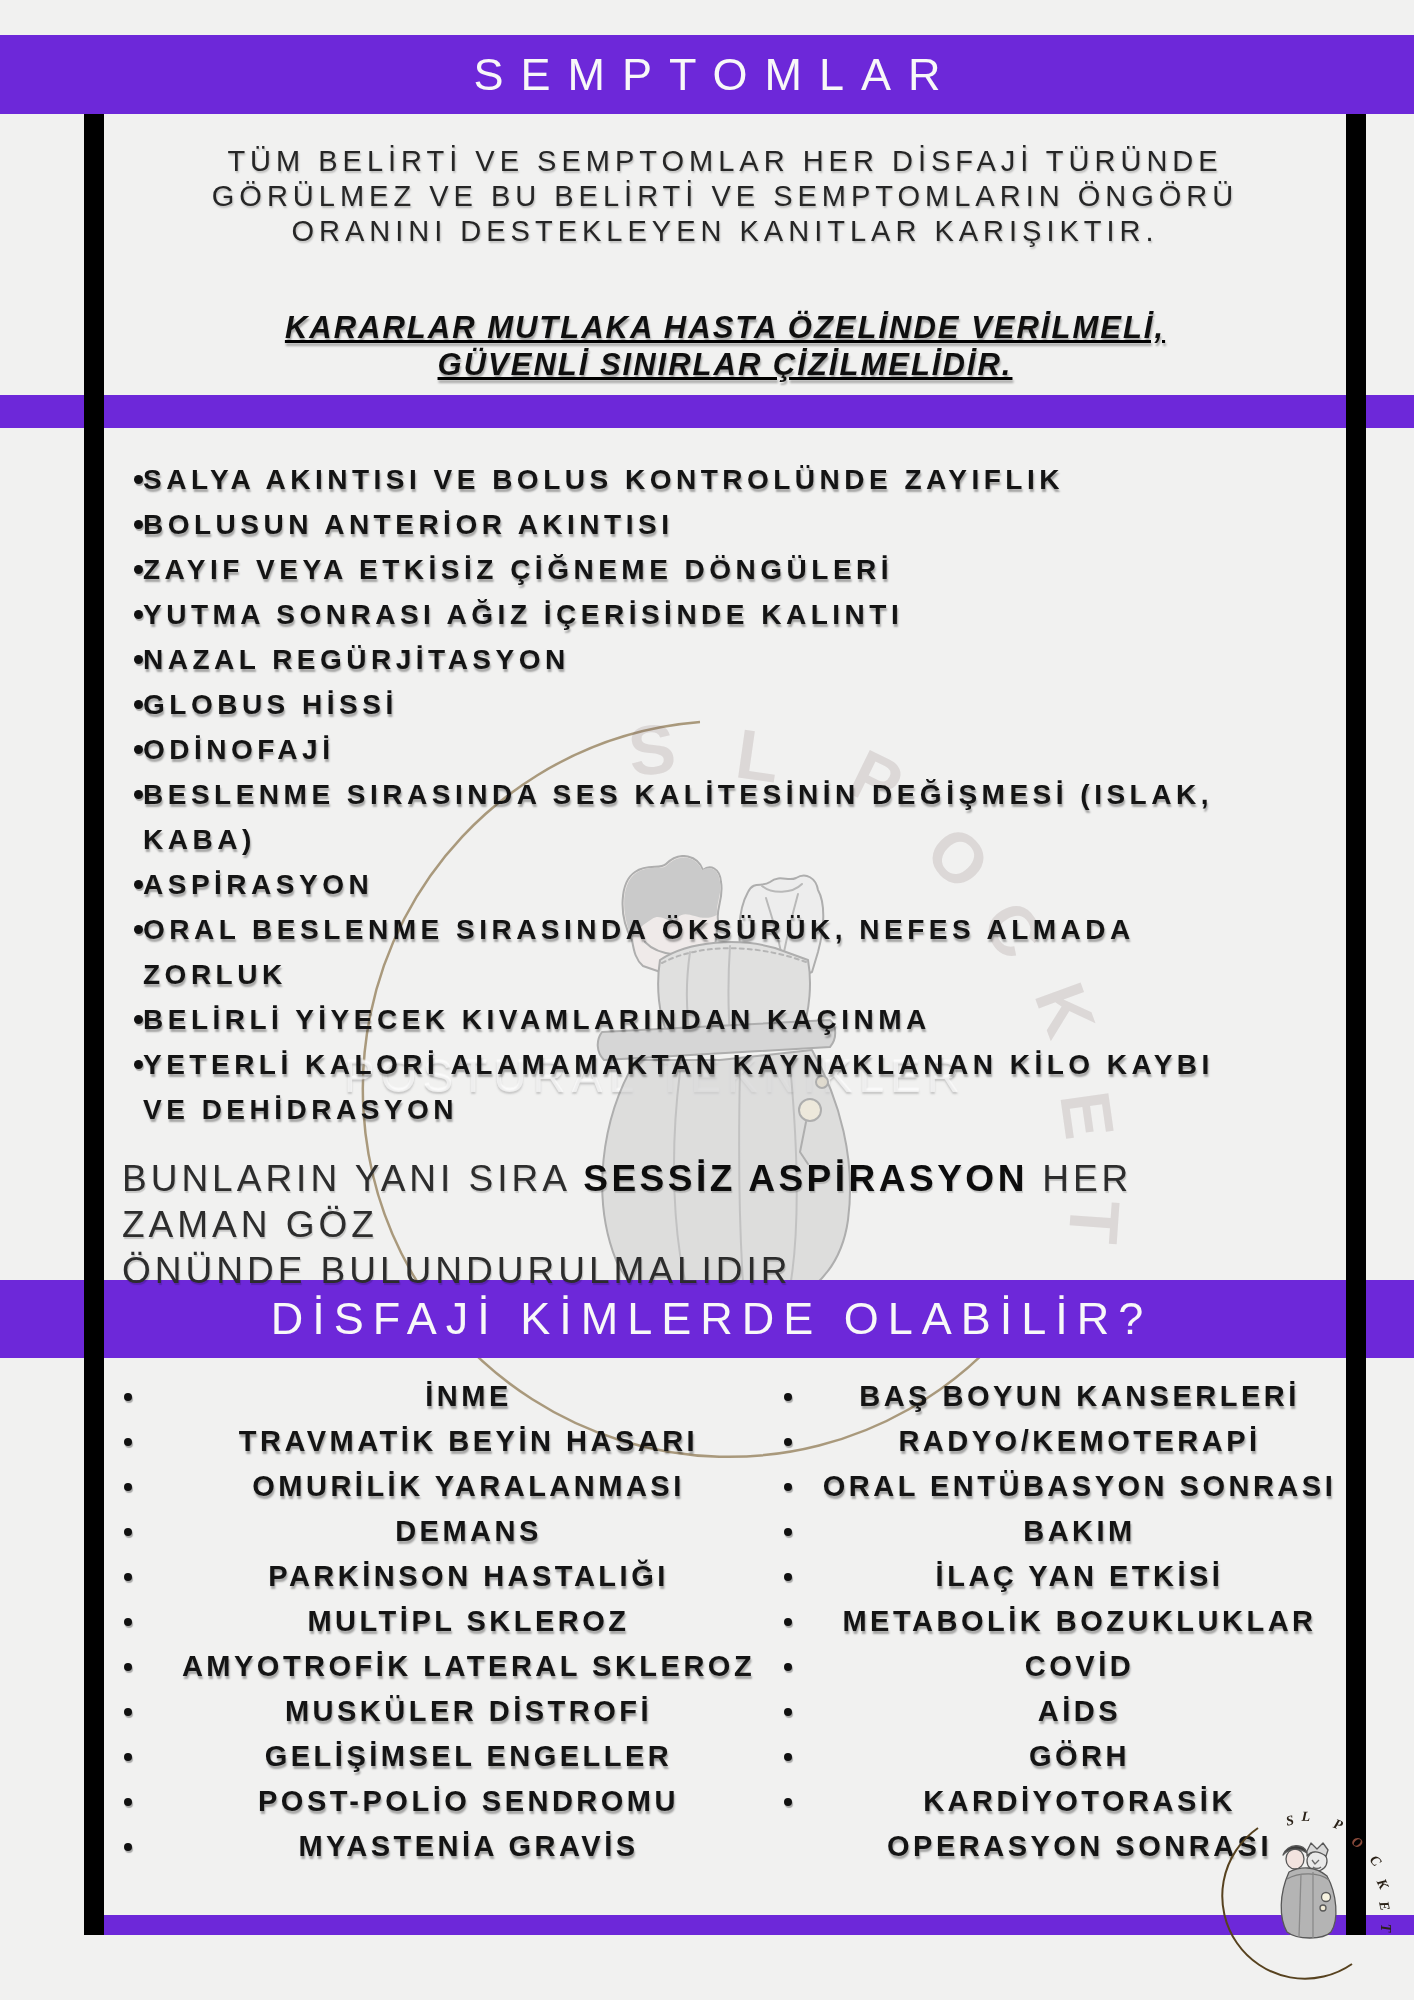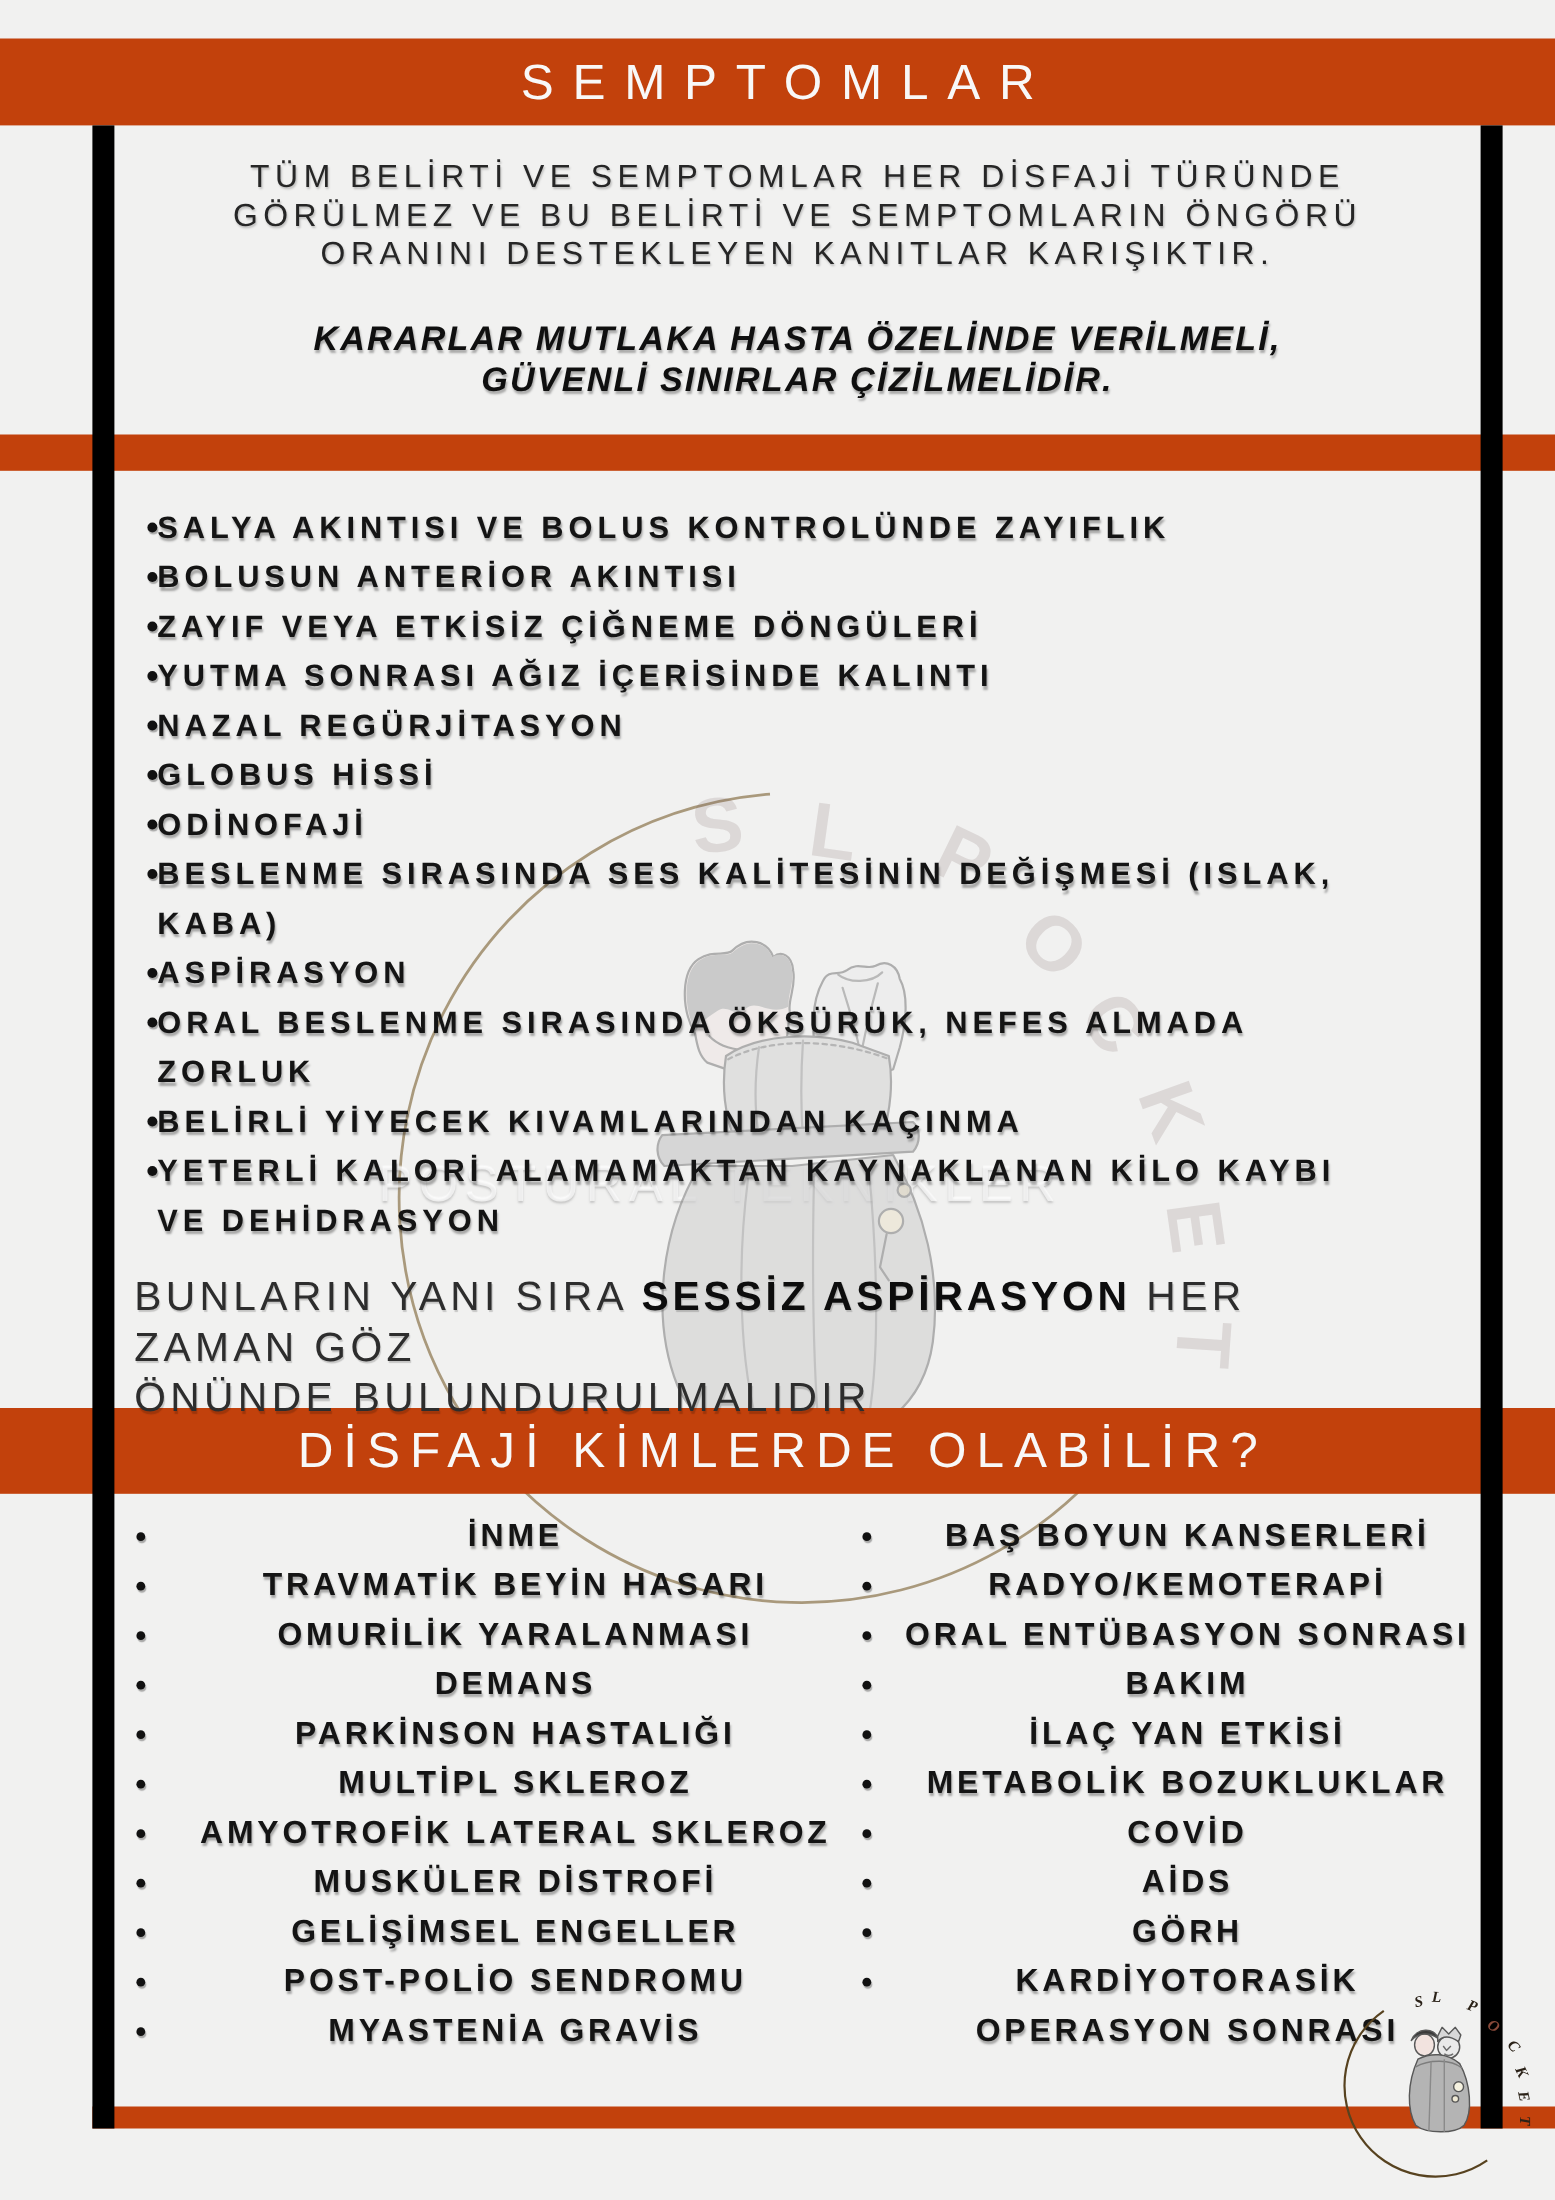--- a/index.html
+++ b/index.html
@@ -2,40 +2,40 @@
 <html><head>
 <meta charset="utf-8">
 <style>
   html,body{margin:0;padding:0;}
   body{
     width:1414px;height:2000px;position:relative;overflow:hidden;
     background:#f1f1f0;
     font-family:"Liberation Sans", sans-serif;
   }
   
-  .bar{position:absolute;background:#c2410c;z-index:2;}
+  .bar{position:absolute;background:#6d28d9;z-index:2;}
   #bar-top{left:0;right:0;top:35px;height:79px;}
   #bar-sep{left:0;right:0;top:395px;height:33px;}
   #bar-title2{left:0;right:0;top:1280px;height:78px;}
   #bar-bottom{left:84px;right:0;top:1915px;height:20px;}
   .vb{position:absolute;width:20px;top:114px;height:1821px;background:#000;z-index:2;}
   #vb-left{left:84px;}
   #vb-right{left:1346px;}
   .bar-label{display:block;text-align:center;color:#f8f8f8;font-weight:300;white-space:nowrap;}
   #title1{font-size:45px;line-height:79px;letter-spacing:17px;text-indent:17px;}
   #title2{font-size:45px;line-height:78px;letter-spacing:9px;text-indent:9px;}
 
   
   .content{position:absolute;z-index:3;}
   #intro{left:104px;top:114px;width:1242px;text-align:center;padding-top:30px;}
   .intro-line{
     font-size:29px;line-height:35px;letter-spacing:5px;font-weight:400;
     color:#262626;text-shadow:1px 2px 2px rgba(0,0,0,0.22);white-space:nowrap;
   }
-  #warn{margin-top:40px;}
+  #warn{margin-top:60px;text-decoration:underline;}
   .warn-line{
     font-size:31px;line-height:37px;letter-spacing:2px;font-weight:700;font-style:italic;
     color:#0f0f0f;text-shadow:1px 3px 2px rgba(0,0,0,0.3);white-space:nowrap;
   }
 
   #symptoms{left:104px;top:428px;width:1242px;padding-top:29px;}
   .li-row{position:relative;padding-left:39px;}
   .li-row .dot{
     position:absolute;left:30px;top:18px;width:9px;height:9px;border-radius:50%;
     background:#111;box-shadow:1px 2px 1px rgba(0,0,0,0.3);

